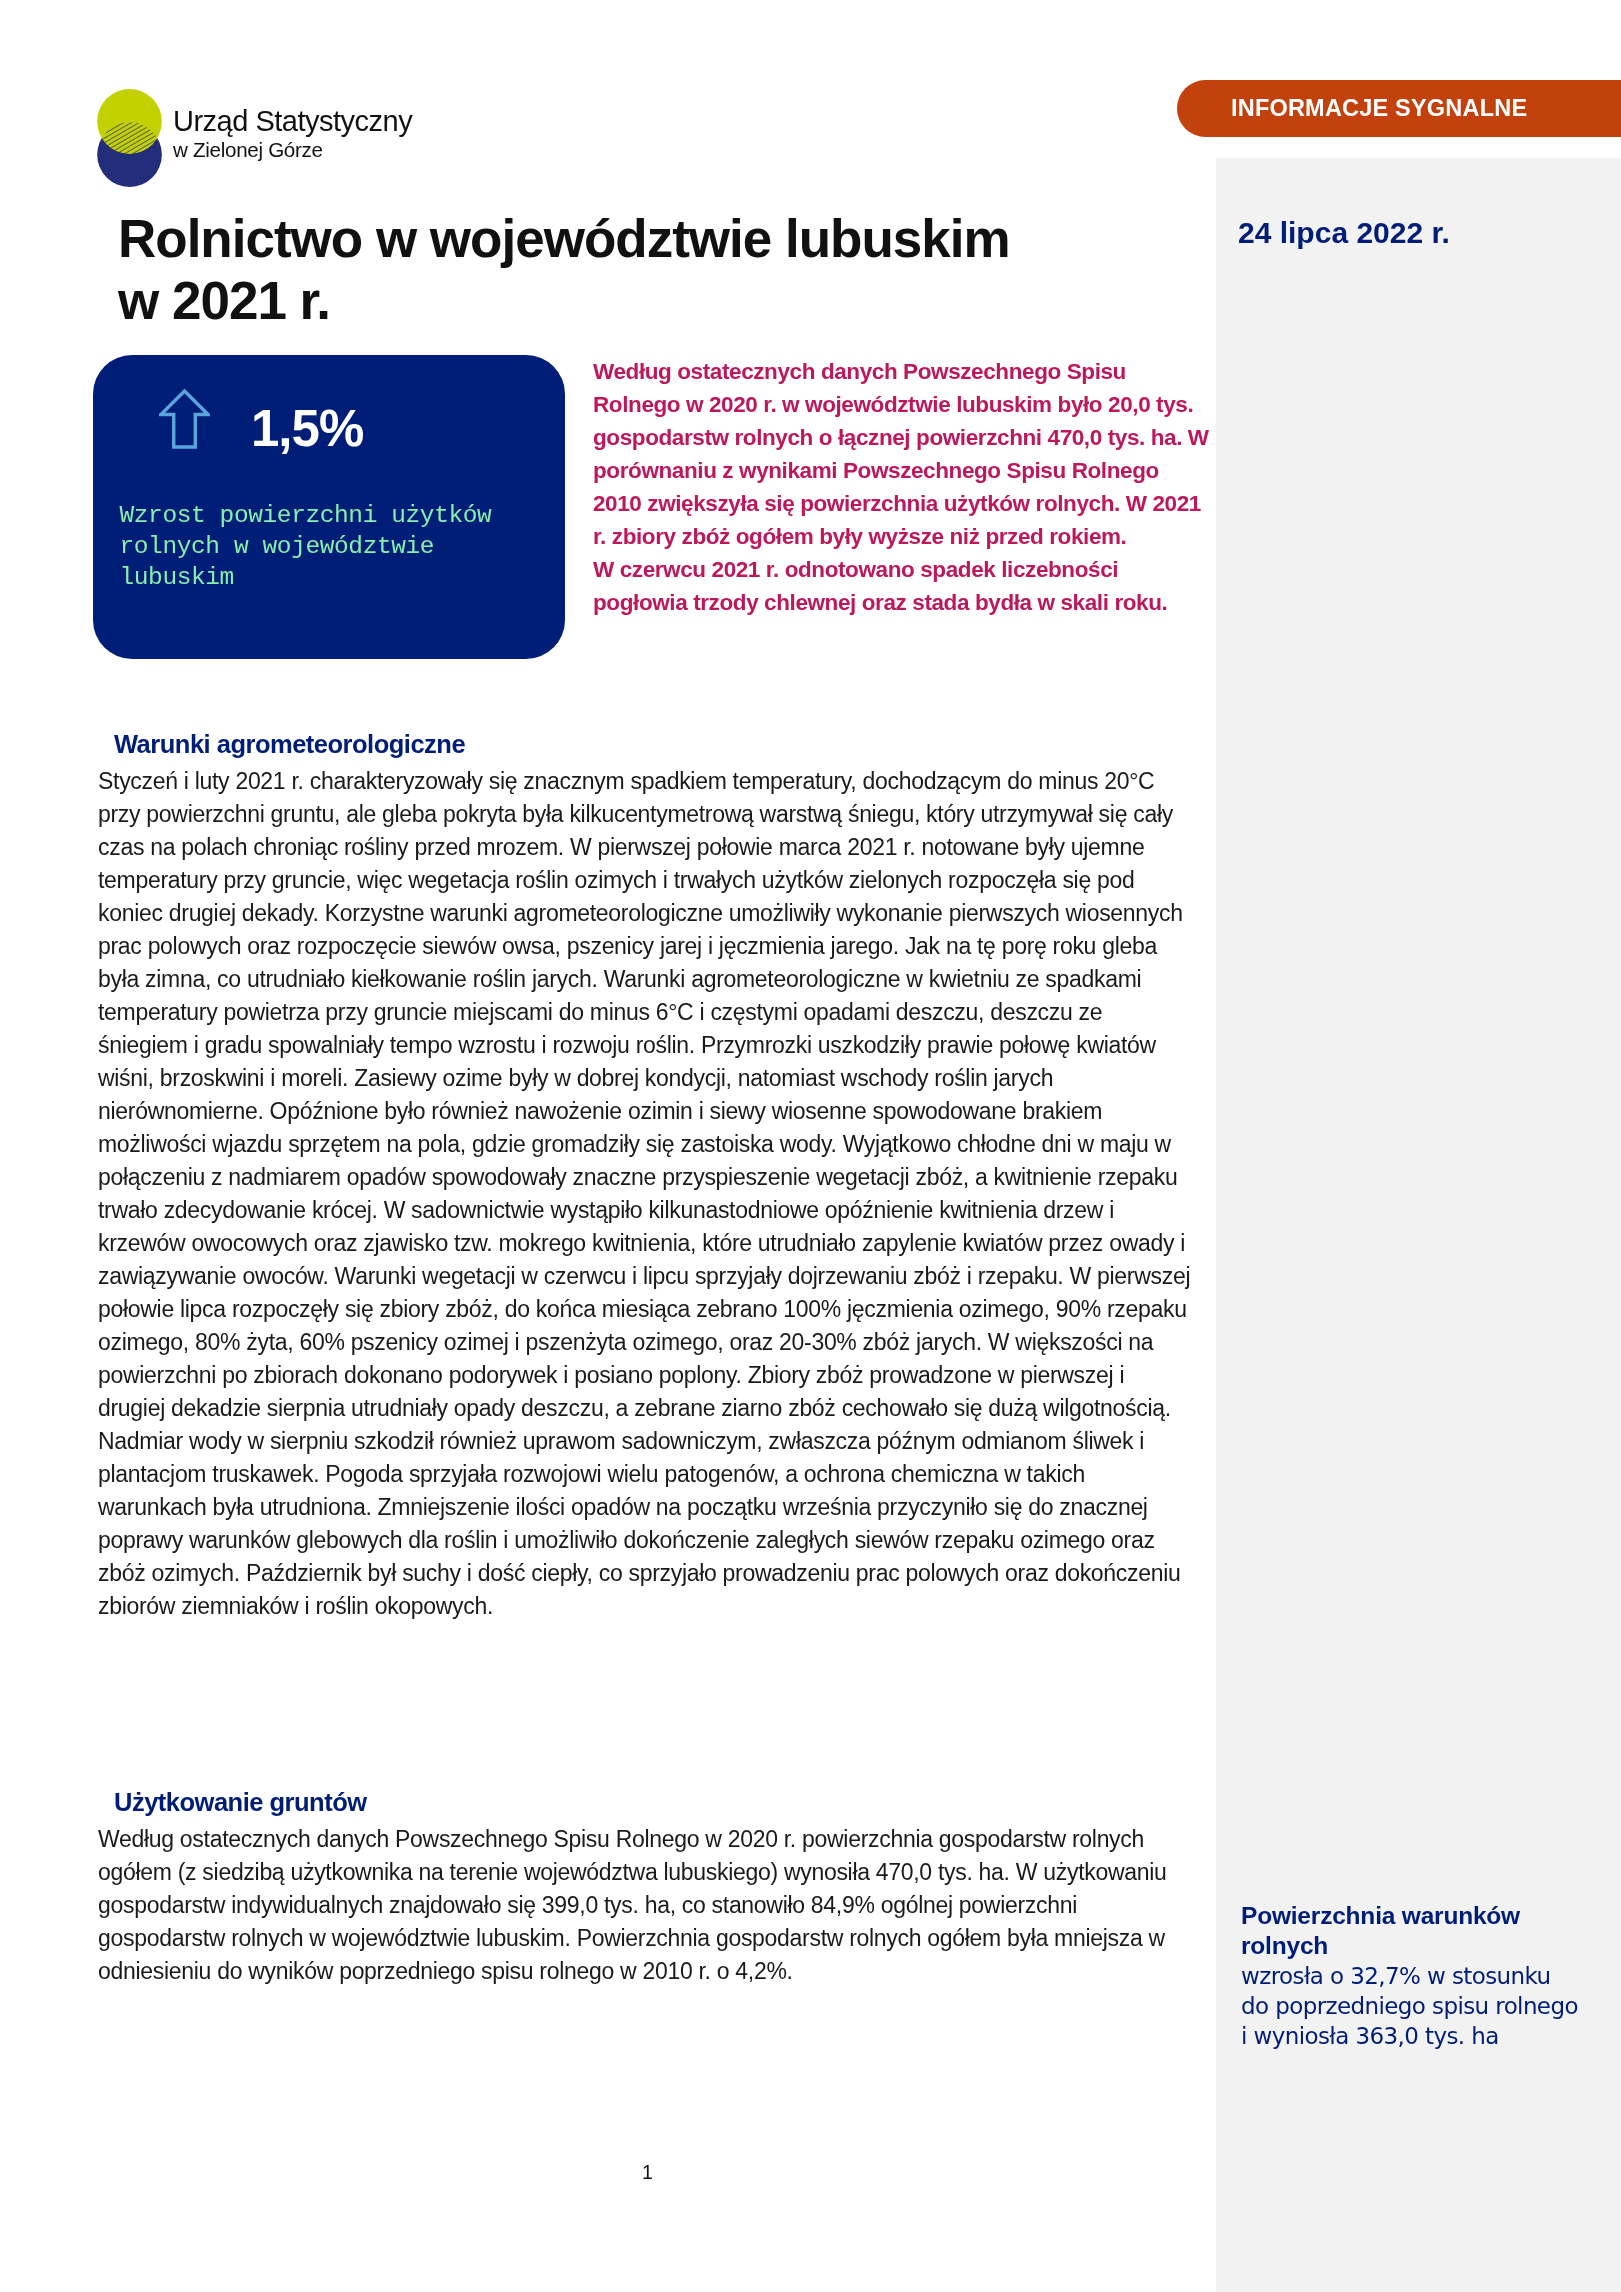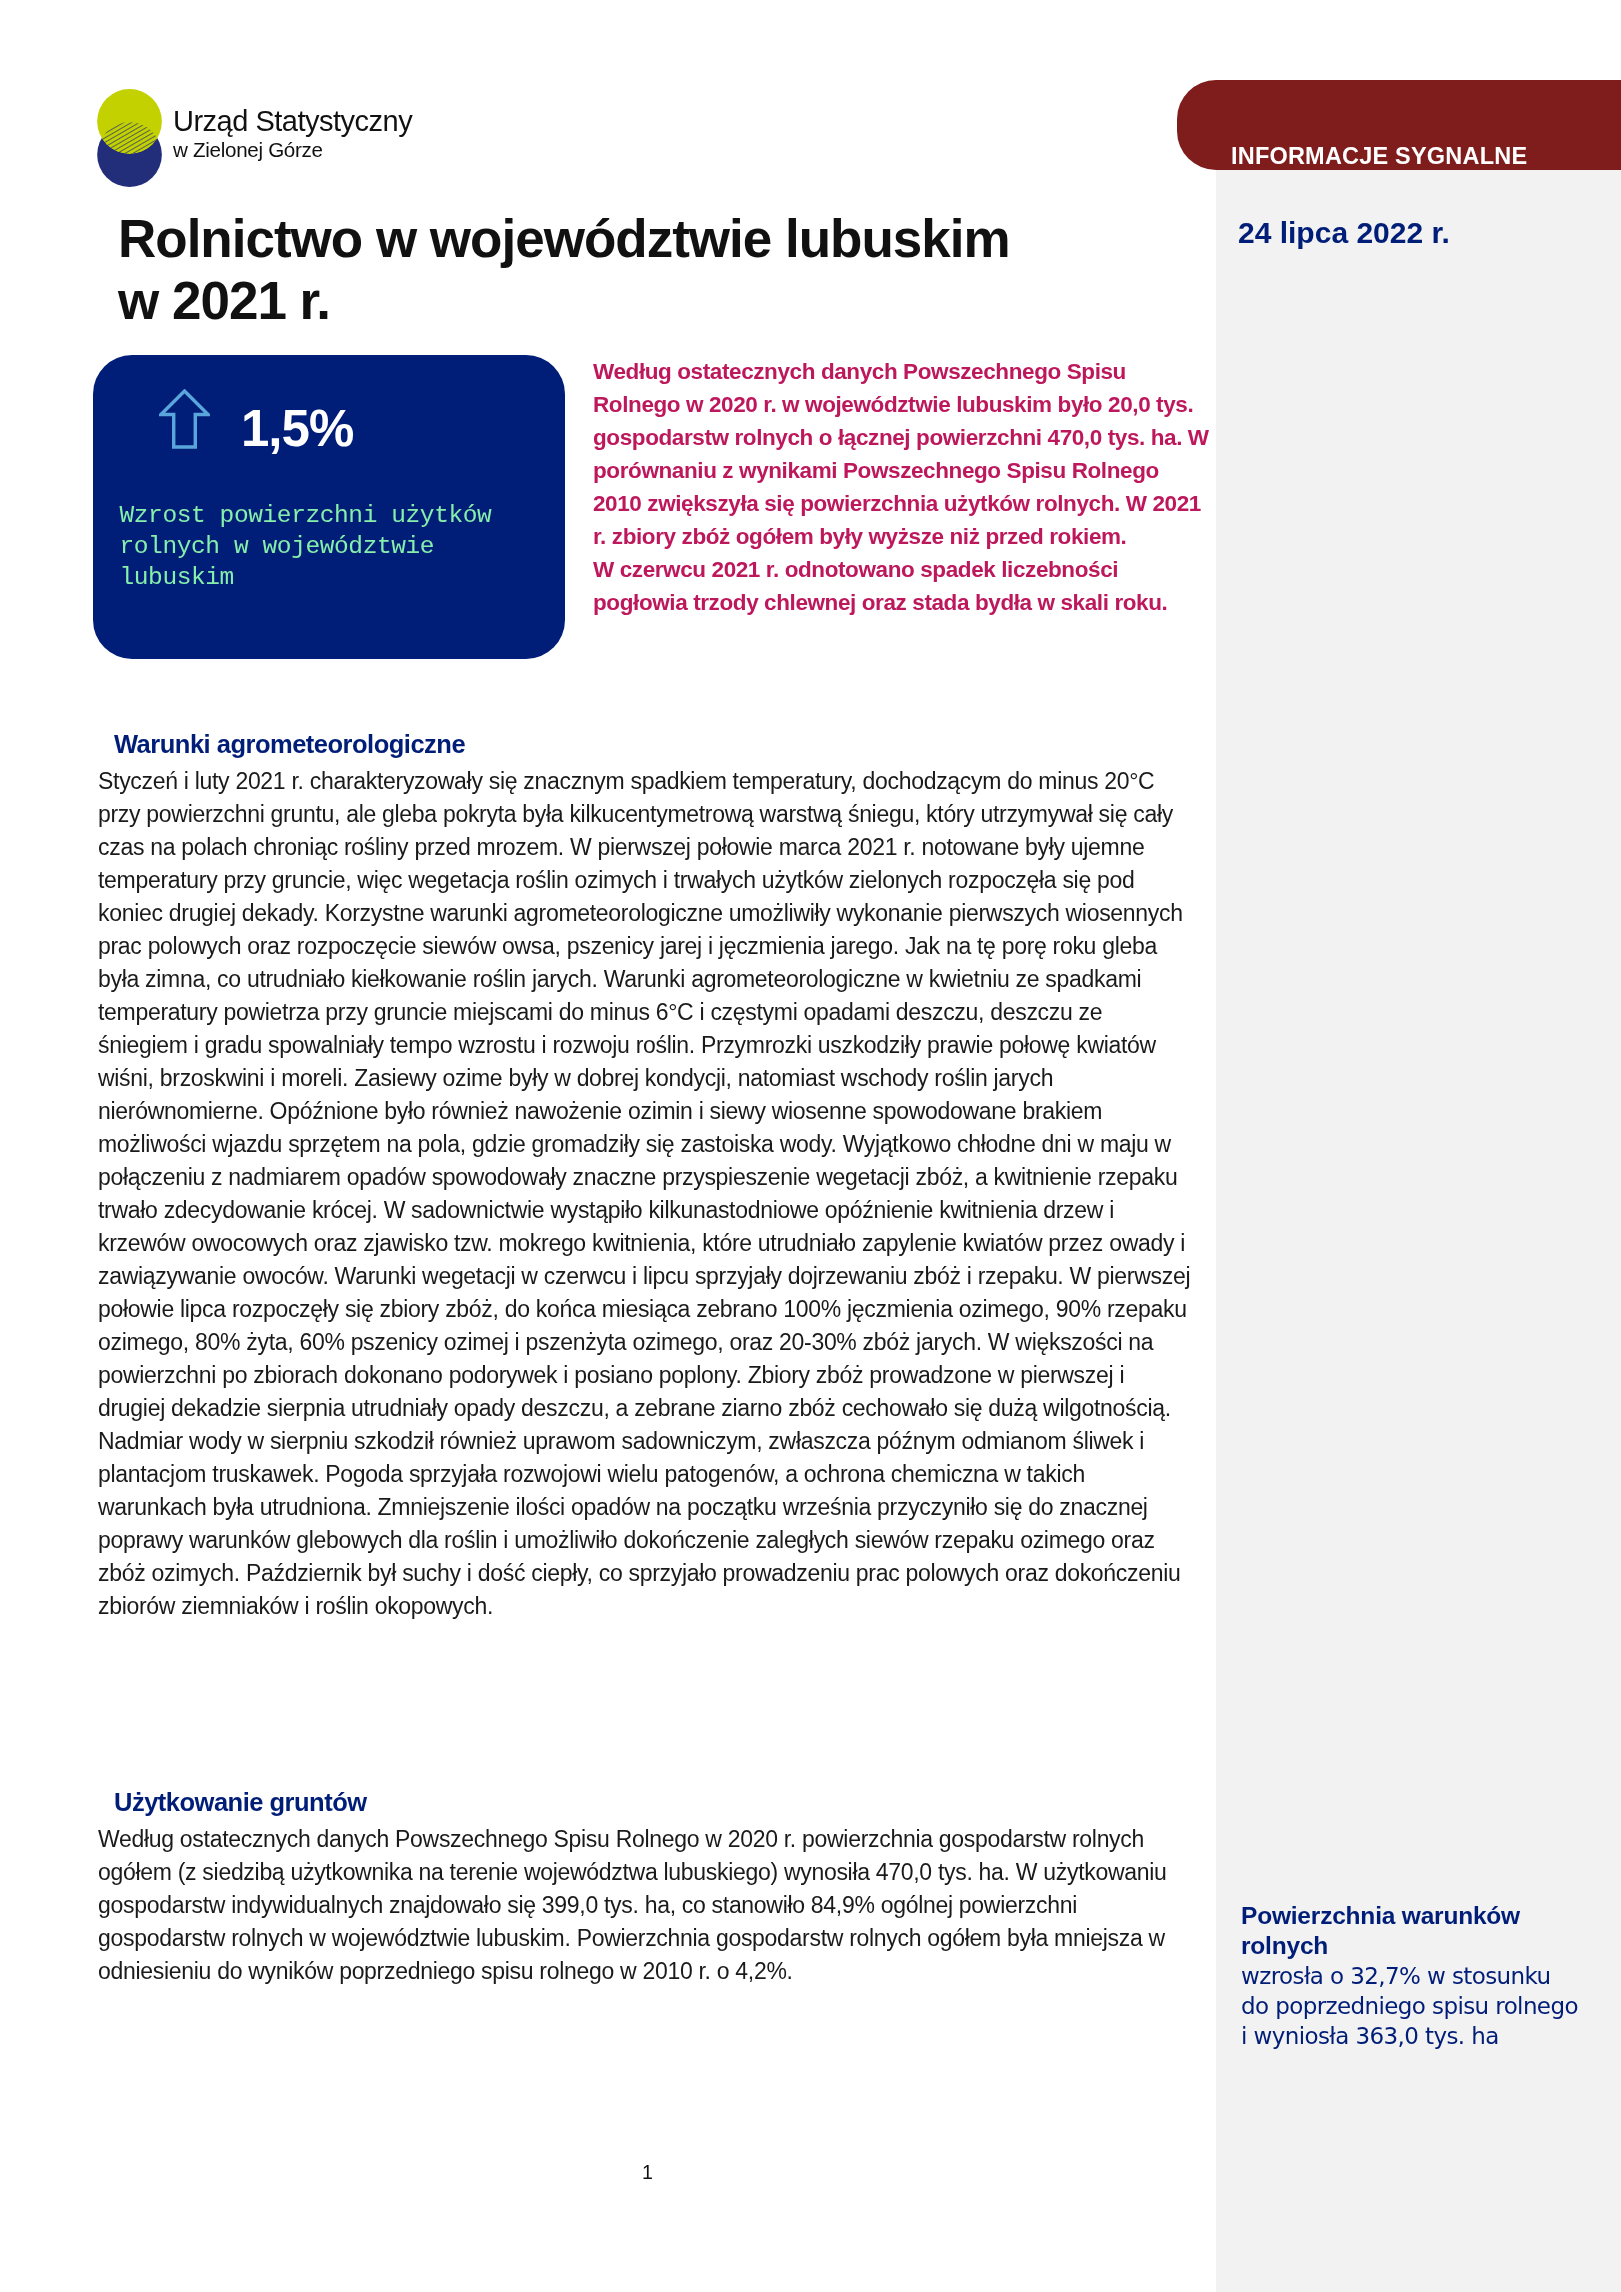--- a/index.html
+++ b/index.html
@@ -6,23 +6,23 @@
     body {
       width: 1621px; height: 2293px; position: relative; overflow: hidden;
       background: #ffffff; color: #1a1a1a;
       font-family: "DejaVu Sans", "Liberation Sans", sans-serif;
     }
     .sidebar-bg {
       position: absolute; left: 1216px; top: 158px; width: 405px; height: 2135px;
       background: #f2f2f2;
     }
     .pill {
-      position: absolute; left: 1177px; top: 80px; width: 444px; height: 90px;
-      background: #7f1d1d; border-radius: 39px 0 0 39px;
-      display: flex; align-items: flex-end;
+      position: absolute; left: 1177px; top: 80px; width: 444px; height: 57px;
+      background: #c2410c; border-radius: 39px 0 0 39px;
+      display: flex; align-items: center;
     }
     .pill span {
       color: #ffffff; font-weight: bold; font-size: 23.5px; margin-left: 54px;
       font-family: "Liberation Sans", sans-serif; letter-spacing: 0.2px;
     }
     .date {
       position: absolute; left: 1238px; top: 216px;
       color: #001d77; font-weight: bold; font-size: 30px;
       font-family: "Liberation Sans", sans-serif;
     }
@@ -39,21 +39,21 @@
       font-family: "Liberation Sans Narrow", "Liberation Sans", sans-serif;
       letter-spacing: -1px;
       margin: 0;
     }
     .kpi-box {
       position: absolute; left: 93px; top: 355px; width: 472px; height: 304px;
       background: #001d77; border-radius: 39px;
     }
     .kpi-arrow { position: absolute; left: 66px; top: 34px; width: 51px; height: 60px; }
     .kpi-value {
-      position: absolute; left: 148px; top: 44px; color: #fff;
+      position: absolute; left: 158px; top: 44px; color: #fff;
       font-size: 51px; font-weight: bold; font-family: "Liberation Sans", sans-serif;
       letter-spacing: -1px;
     }
     .kpi-desc {
       position: absolute; left: 26.5px; top: 145px; width: 421px; color: #86efac;
       font-size: 24.5px; line-height: 31px; font-family: Liberation Mono, monospace;
       letter-spacing: -0.4px;
     }
     .summary {
       position: absolute; left: 593px; top: 355px; width: 617px;

